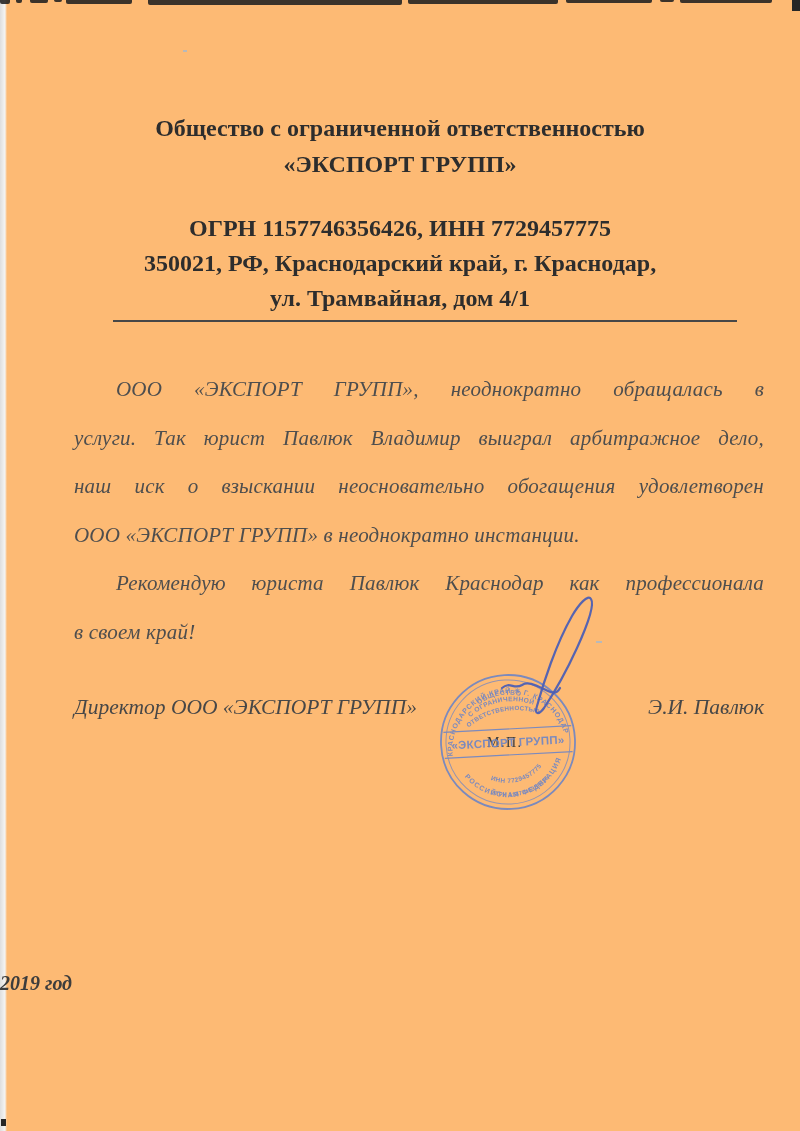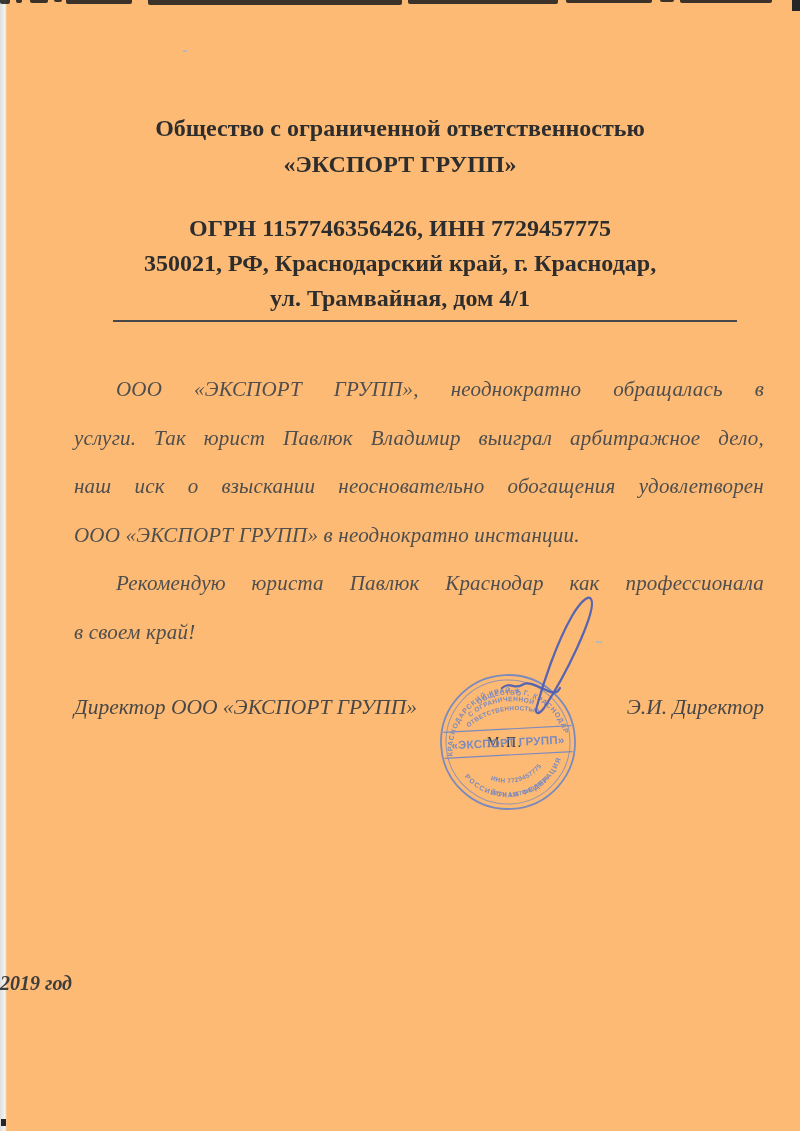--- a/index.html
+++ b/index.html
@@ -86,21 +86,21 @@
     <div class="bl j ind">ООО «ЭКСПОРТ ГРУПП», неоднократно обращалась в</div>
     <div class="bl j">услуги. Так юрист Павлюк Владимир выиграл арбитражное дело,</div>
     <div class="bl j">наш иск о взыскании неосновательно обогащения удовлетворен</div>
     <div class="bl">ООО «ЭКСПОРТ ГРУПП» в неоднократно инстанции.</div>
     <div class="bl j ind">Рекомендую юриста Павлюк Краснодар как профессионала</div>
     <div class="bl">в своем край!</div>
   </div>
 
   <div class="signoff">
     <span>Директор ООО «ЭКСПОРТ ГРУПП»</span>
-    <span>Э.И. Директор</span>
+    <span>Э.И. Павлюк</span>
   </div>
   <div class="mp">М.П.</div>
 
   <svg class="stamp-svg" width="140" height="140" viewBox="0 0 140 140">
     <defs>
       <path id="topRing" d="M 13 78 A 57 57 0 0 1 127 78"></path>
       <path id="botRing" d="M 16 84 A 56 56 0 0 0 124 84"></path>
       <path id="arc1" d="M 44 30 A 50 50 0 0 1 96 30"></path>
       <path id="arc2" d="M 34 41 A 62 62 0 0 1 106 41"></path>
       <path id="arc3" d="M 28 52 A 74 74 0 0 1 112 52"></path>

